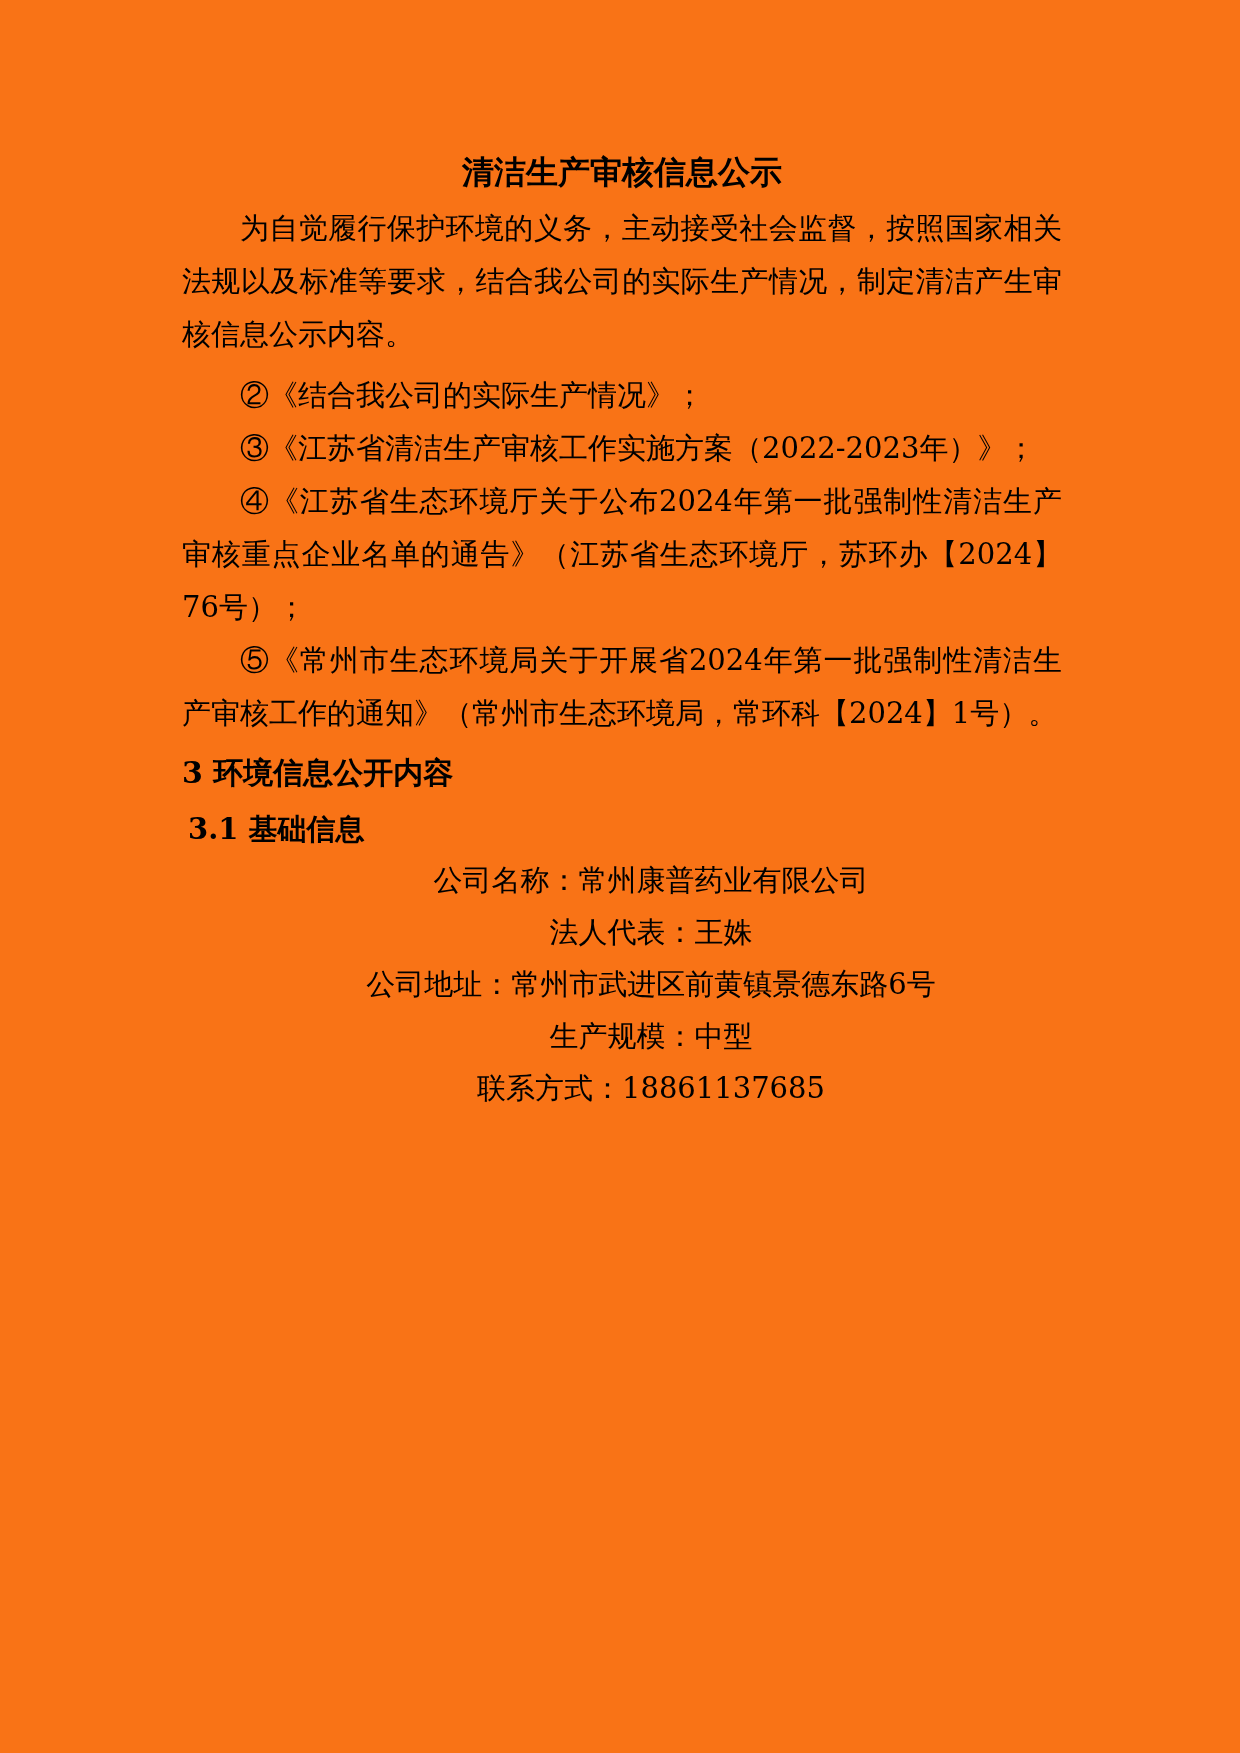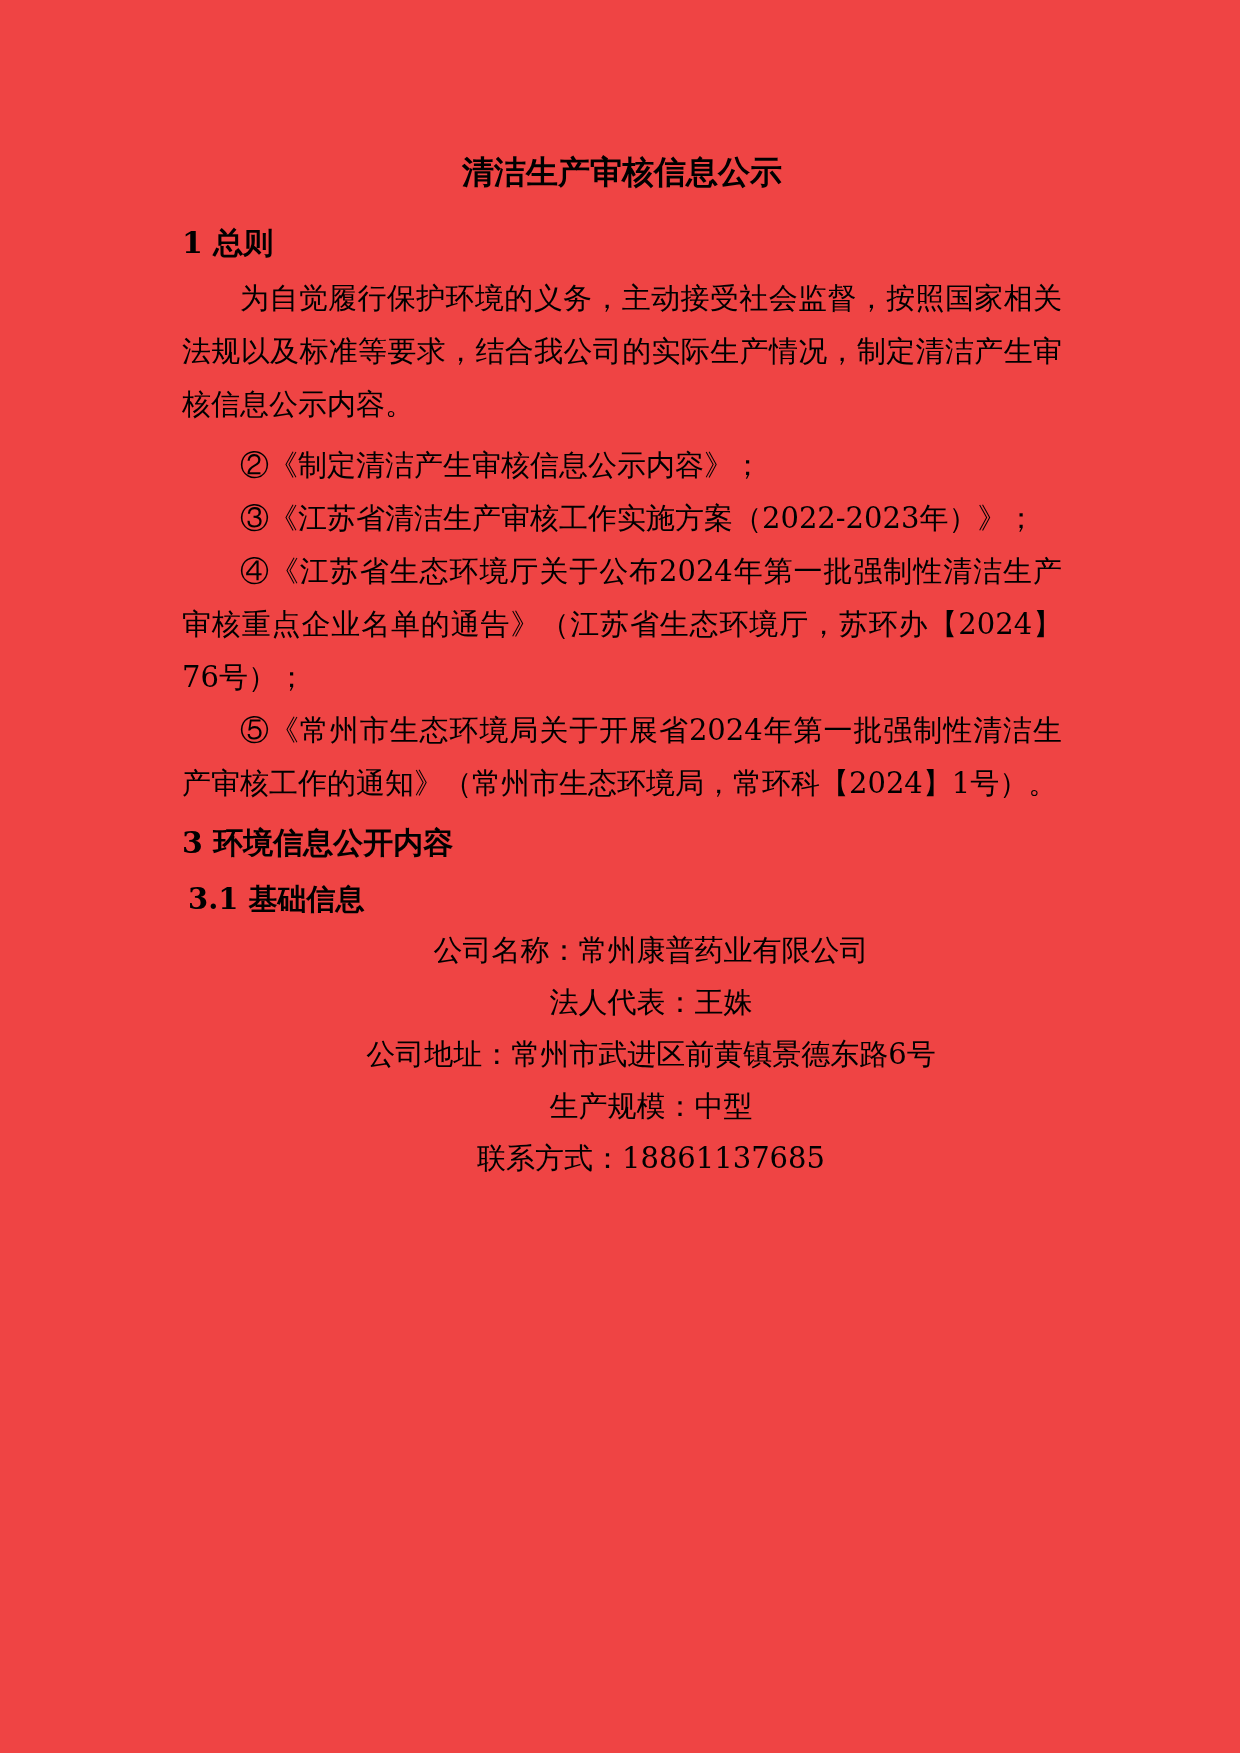--- a/index.html
+++ b/index.html
@@ -5,21 +5,21 @@
   html, body {
     margin: 0;
     padding: 0;
     background: #ffffff;
   }
   .page {
     position: relative;
     width: 1240px;
     height: 1753px;
     margin: 0 auto;
-    background: #ef4444;
+    background: #f97316;
     box-sizing: border-box;
     padding: 150px 178px 0 182px;
     color: #000000;
     font-family: "DejaVu Serif", "Liberation Serif", serif;
     font-size: 29px;
     overflow: hidden;
   }
   .doc-title {
     font-size: 32px;
     font-weight: bold;
@@ -71,27 +71,26 @@
     text-align: center;
   }
 </style>
 </head>
 <body>
 
 <div class="page">
 
   <h1 class="doc-title">清洁生产审核信息公示</h1>
 
-  <h2 class="h-level2 m-s1">1 总则</h2>
 
   <p class="body-para">为自觉履行保护环境的义务，主动接受社会监督，按照国家相关法规以及标准等要求，结合我公司的实际生产情况，制定清洁产生审核信息公示内容。</p>
 
 
   <div class="basis-block">
-    <p class="basis-para">②《制定清洁产生审核信息公示内容》；</p>
+    <p class="basis-para">②《结合我公司的实际生产情况》；</p>
     <p class="basis-para">③《江苏省清洁生产审核工作实施方案（2022-2023年）》；</p>
     <p class="basis-para">④《江苏省生态环境厅关于公布2024年第一批强制性清洁生产审核重点企业名单的通告》（江苏省生态环境厅，苏环办【2024】76号）；</p>
     <p class="basis-para">⑤《常州市生态环境局关于开展省2024年第一批强制性清洁生产审核工作的通知》（常州市生态环境局，常环科【2024】1号）。</p>
   </div>
 
   <h2 class="h-level2 m-s3">3 环境信息公开内容</h2>
 
   <h3 class="h-level3 m-s31">3.1 基础信息</h3>
 
   <div class="info-block">

